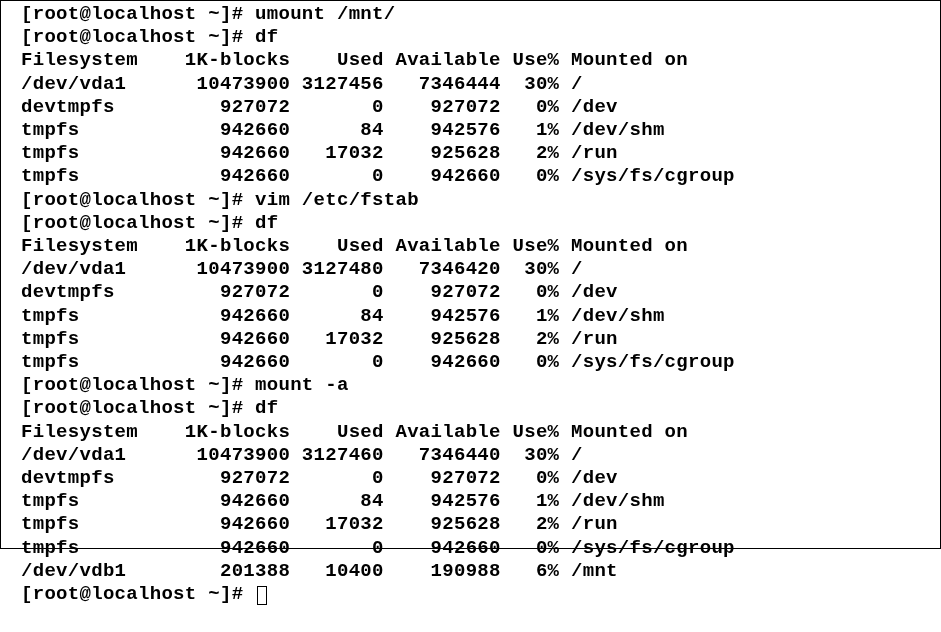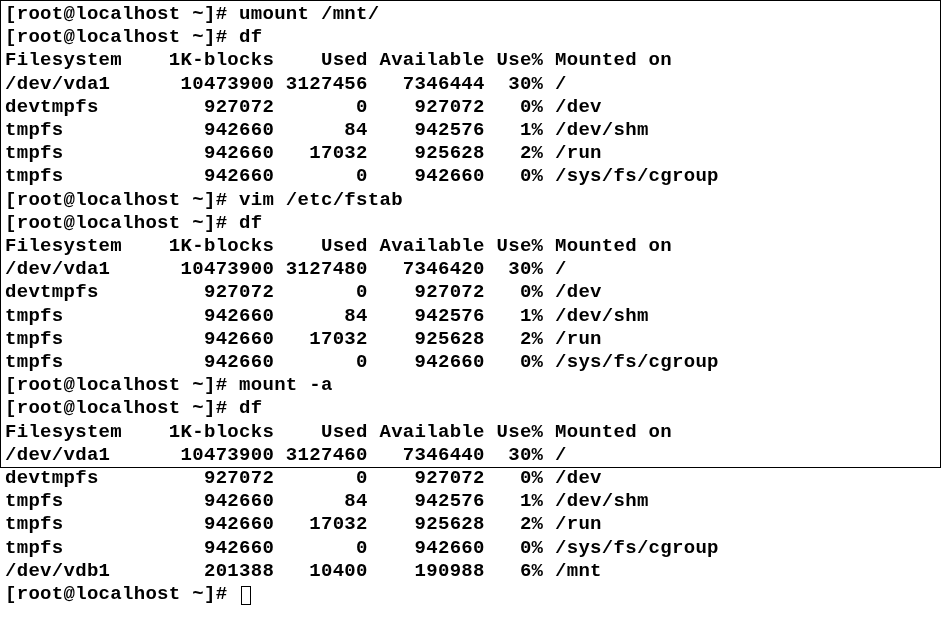--- a/index.html
+++ b/index.html
@@ -10,26 +10,26 @@
     height: 632px;
     overflow: hidden;
   }
   .terminal {
     background: #ffffff;
     color: #000000;
     font-family: "Courier New", Courier, monospace;
     font-size: 19px;
     font-weight: bold;
     line-height: 23.2px;
-    padding: 2px 4px;
+    padding: 2px 20px;
     white-space: pre;
     border: 1px solid #000;
     box-sizing: border-box;
     width: 941px;
-    height: 468px;
+    height: 549px;
     letter-spacing: 0.3px;
   }
   .cursor {
     display: inline-block;
     width: 10px;
     height: 19px;
     border: 1.5px solid #000;
     vertical-align: text-bottom;
     margin-left: 2px;
     box-sizing: border-box;

